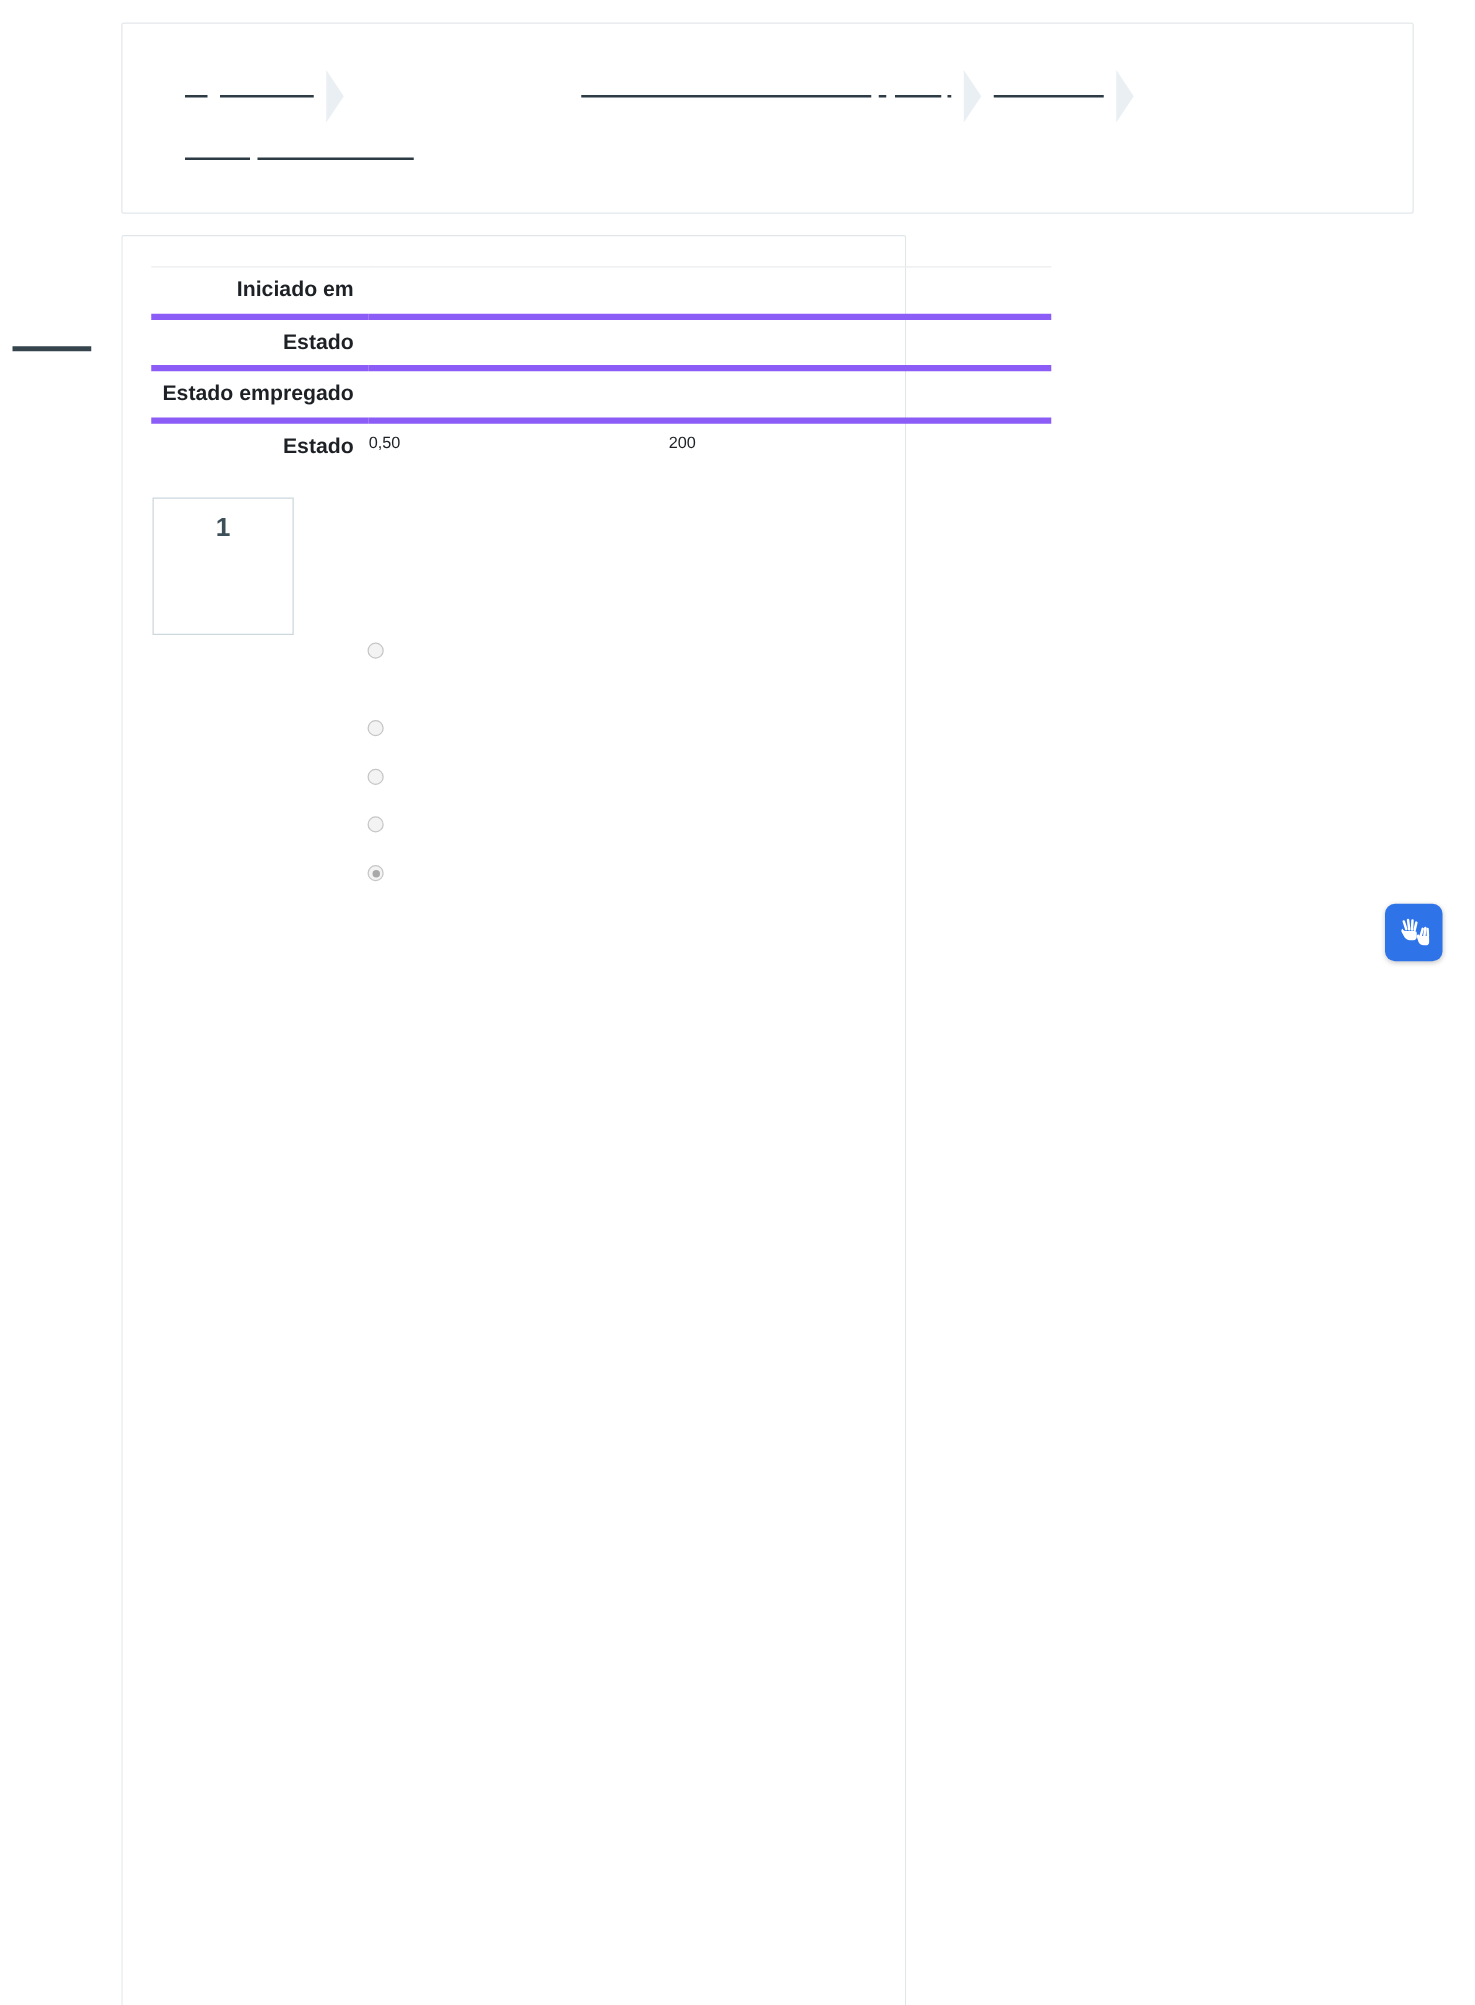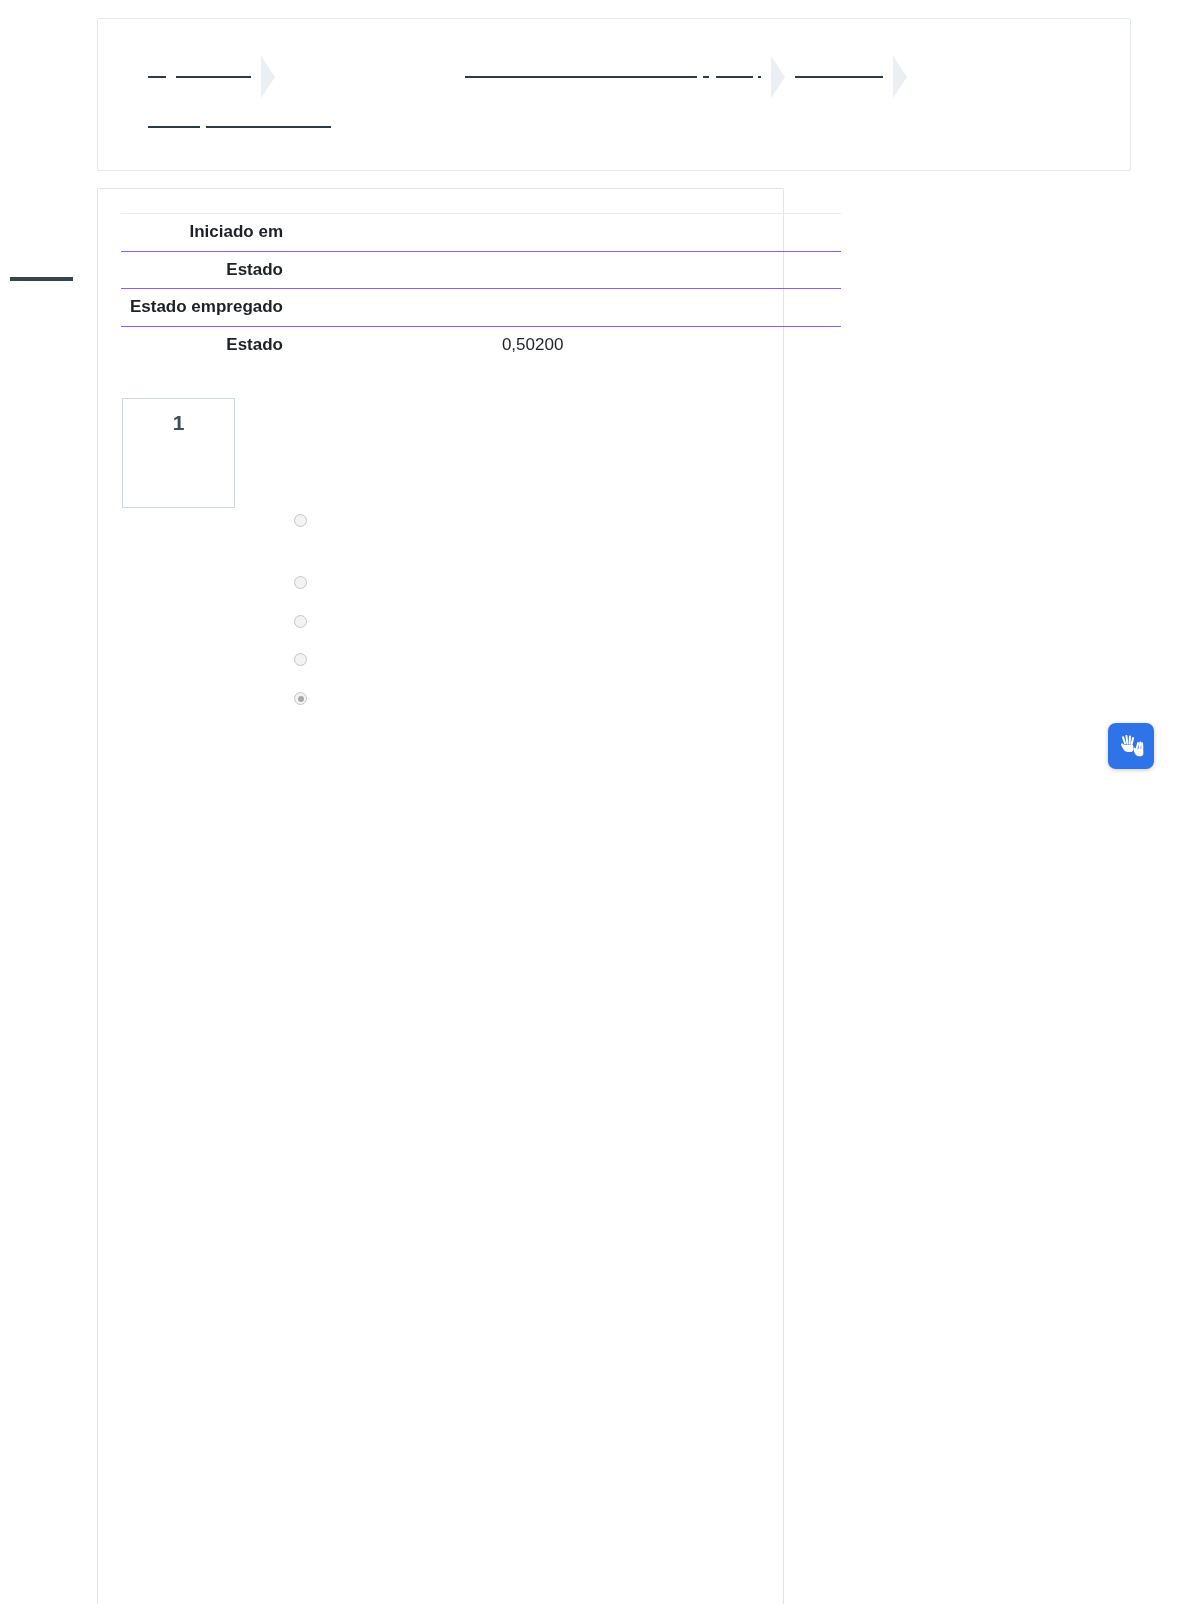--- a/index.html
+++ b/index.html
@@ -73,55 +73,55 @@
     width: 63px;
     height: 4px;
     background: #36444d;
   }
 
   
   .review-card {
     position: absolute;
     left: 97px;
     top: 188px;
-    width: 687px;
+    width: 628px;
     height: 1416px;
     box-sizing: border-box;
     background: #ffffff;
     border: 1px solid #dfe5e8;
     border-bottom: none;
     border-radius: 2px 2px 0 0;
   }
 
   
   .summary-table {
     position: absolute;
     left: 23px;
     top: 24px;
     width: 720px;
     border-collapse: collapse;
   }
-  .summary-table tr { border-top: 1px solid #8b5cf6; }
+  .summary-table tr { border-top: 5px solid #8b5cf6; }
   .summary-table tr:first-child { border-top: 1px solid #e9ecee; }
   .summary-table th {
     width: 162px;
     text-align: right;
     vertical-align: top;
     padding: 6px 12px 6px 0;
     font-weight: 700;
     font-size: 17px;
     line-height: 1.45;
     color: #1d2125;
     white-space: normal;
   }
   .summary-table td {
-    text-align: right;
+    text-align: left;
     vertical-align: top;
     padding: 6px 0;
-    font-size: 17px;
+    font-size: 13px;
     line-height: 1.45;
     color: #1d2125;
   }
   .grade-cell { display: flex; }
   .grade-a { width: 240px; }
   .grade-b { }
 
   
   .question-box {
     position: absolute;

